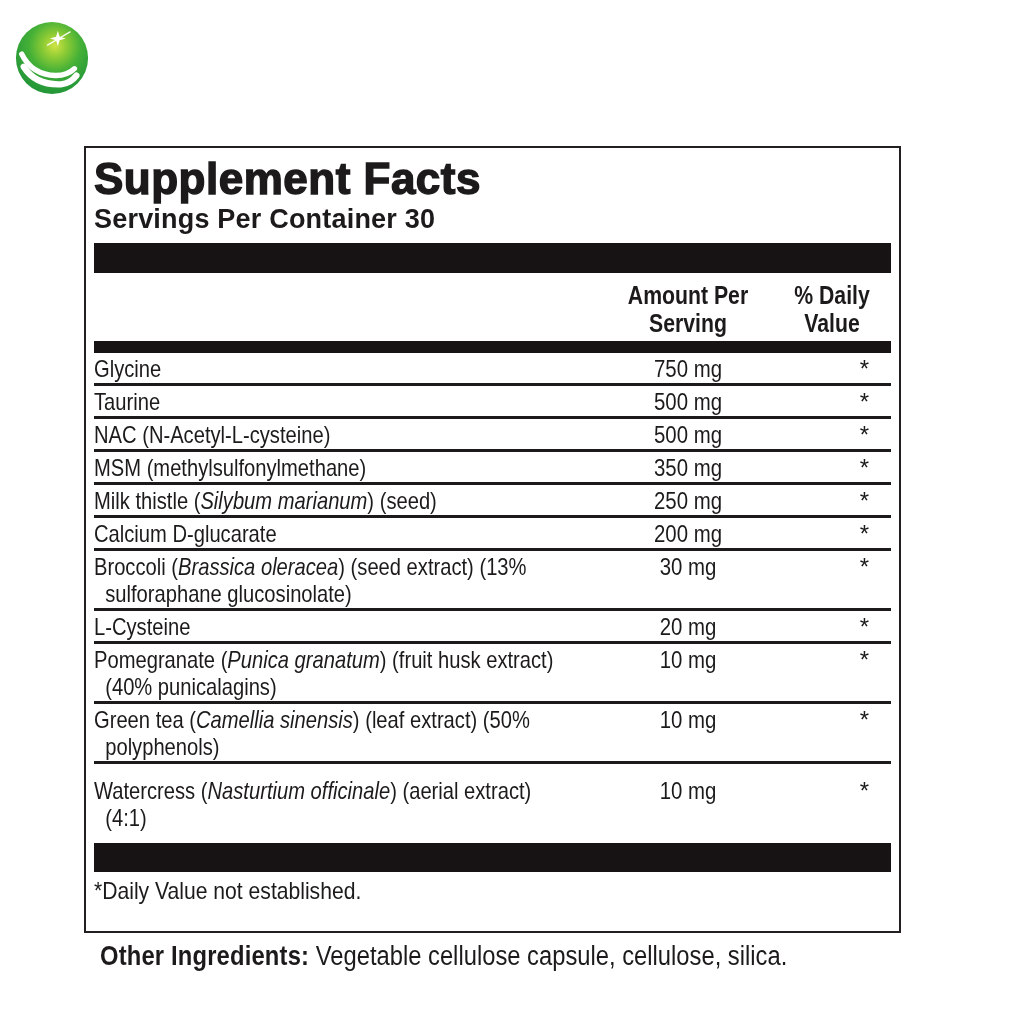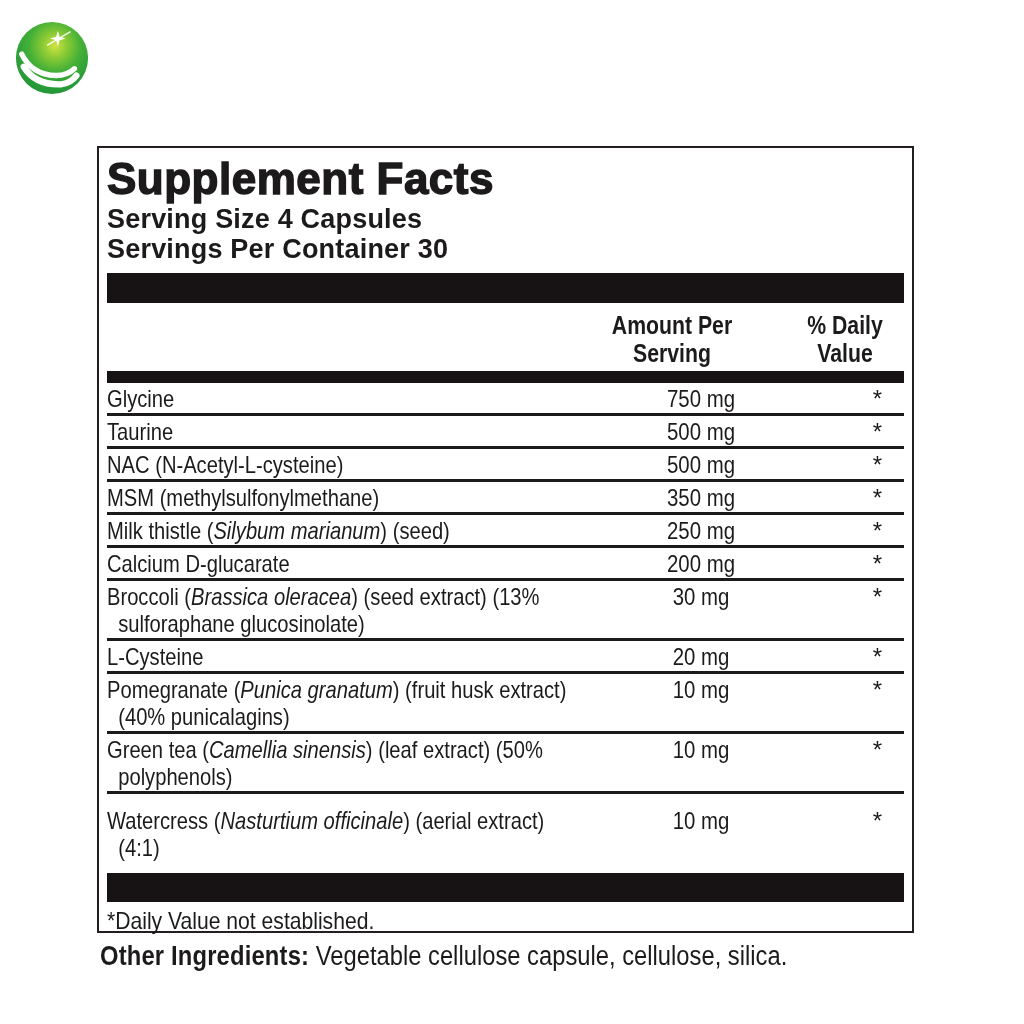--- a/index.html
+++ b/index.html
@@ -9,40 +9,40 @@
     color:#1c1a1b;
     position:relative;
     overflow:hidden;
   }
 
   
   .logo { position:absolute; left:13px; top:19px; width:78px; height:78px; }
 
   
   .panel {
-    position:absolute; left:97px; top:146px;
+    position:absolute; left:84px; top:146px;
     width:797px; height:779px;
     border:2px solid #231f20;
     background:#ffffff;
     padding:0 8px 4px 8px;
   }
   .title {
     margin-top:6px;
     font-size:44px; line-height:50px; font-weight:bold;
     letter-spacing:0.5px;
     -webkit-text-stroke:1.4px #1c1a1b;
   }
   .serving { font-size:27px; line-height:30px; font-weight:bold; letter-spacing:0.2px; }
 
   .bar { background:#171314; }
   .bar-top    { height:30px; margin-top:9px; }
   .bar-header { height:12px; }
   .bar-bottom { height:29px; margin-top:11px; }
 
-  .hdr-row { display:flex; padding:8px 0 4px 0;gap:29px; }
+  .hdr-row { display:flex; padding:8px 0 4px 0; }
   .col-name { flex:1; min-width:0; }
   .col-amt  { width:170px; text-align:center; }
   .col-dv   { width:118px; text-align:center; }
 
   .hdr {
     font-weight:bold; font-size:25px; line-height:28px;
     white-space:pre-line;
     transform:scaleX(0.85); transform-origin:center top;
   }
 
@@ -99,21 +99,20 @@
     <path d="M11,49 Q23,68 49,67 Q59,66 65,58" fill="none" stroke="#ffffff" stroke-width="6.5" stroke-linecap="round"></path>
   </g>
   <g>
     <path d="M35,27 L59,13" stroke="#ffffff" stroke-width="1.4" opacity="0.9"></path>
     <path d="M46,12 L47.8,18.2 L54,20 L47.8,21.8 L46,28 L44.2,21.8 L38,20 L44.2,18.2 Z" fill="#ffffff"></path>
   </g>
 </svg>
 
 <div class="panel">
   <div class="title">Supplement Facts</div>
-  <div class="serving">Serving Size 4 Capsules</div>
   <div class="serving">Servings Per Container 30</div>
 
   <div class="bar bar-top"></div>
 
   <div class="hdr-row">
     <div class="col-name"></div>
     <div class="col-amt hdr">Amount Per
 Serving</div>
     <div class="col-dv hdr">% Daily
 Value</div>

